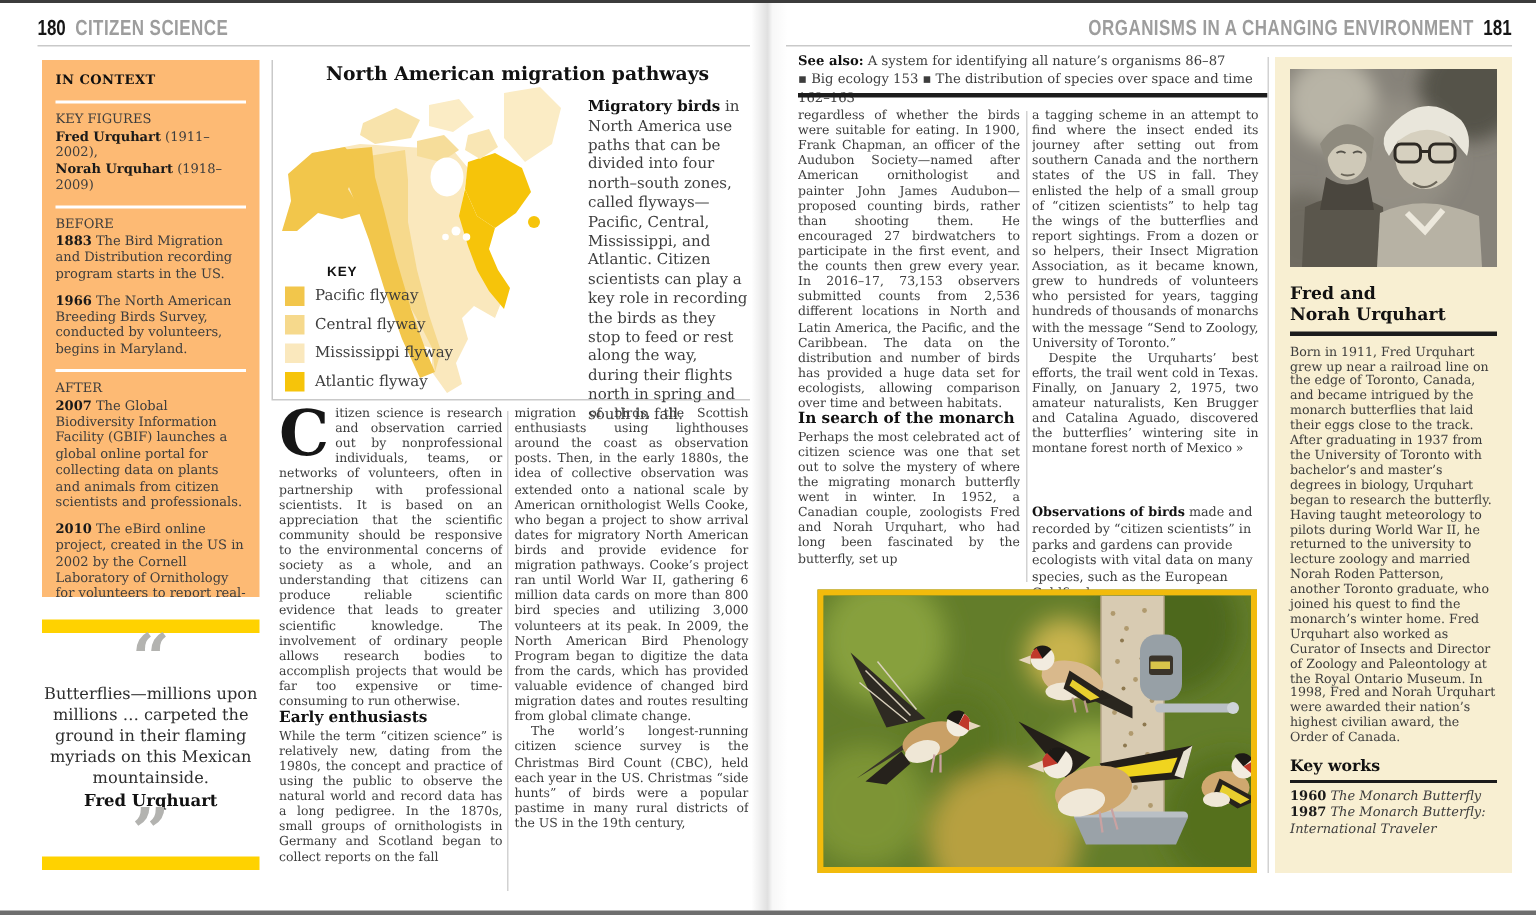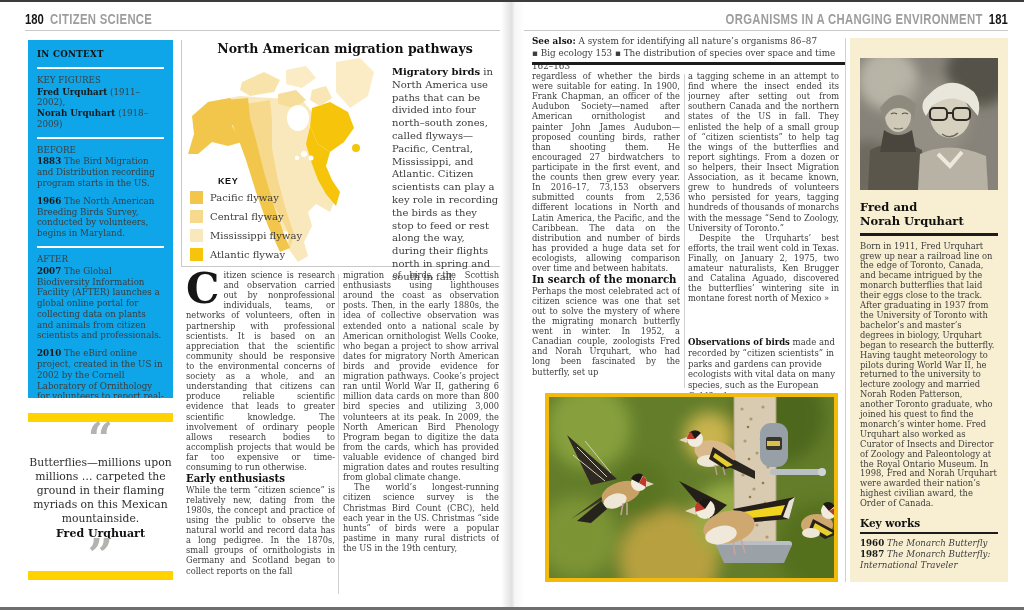--- a/index.html
+++ b/index.html
@@ -12,21 +12,21 @@
 
   
   .pg-header{position:absolute;top:11px;font-family:"Liberation Sans",sans-serif;font-weight:bold;font-size:14.5px;white-space:nowrap;}
   .hwrap{display:inline-block;transform:scaleX(.78);transform-origin:0 50%;}
   .hwrap-r{display:inline-block;transform:scaleX(.78);transform-origin:100% 50%;}
   .hnum{color:#161616;}
   .htitle{color:#9d9d9d;letter-spacing:.4px;}
   .hrule{position:absolute;top:30px;height:1px;background:#c9c9c9;}
 
   
-  .ctx{position:absolute;left:28px;top:40px;width:145px;height:358px;background:#0ea5e9;
+  .ctx{position:absolute;left:28px;top:40px;width:145px;height:358px;background:#fdba74;
        box-sizing:border-box;padding:9px 9px;overflow:hidden;}
   .ctx-title{font-size:13.5px;font-weight:bold;color:#101010;margin:0;letter-spacing:.3px;}
   .ctx-div{height:2px;background:#ffffff;margin:6px 0;}
   .ctx p{margin:0 0 7px;font-size:8.7px;line-height:1.24;}
   .ctx .lbl{margin:0 0 1px;font-size:8.7px;}
   .ctx b{color:#191919;}
 
   
   .qbar{position:absolute;left:28px;width:145px;height:9px;background:#ffd200;}
   .quote{position:absolute;left:22px;top:426px;width:157px;text-align:center;color:#2e2e2e;}
@@ -68,21 +68,21 @@
   .black-rule{position:absolute;left:532px;top:62px;width:313px;height:3px;background:#1c1c1c;}
 
   
   .gf-photo{position:absolute;left:545px;top:393px;width:293px;height:189px;border:4px solid #f2bb0c;
             box-sizing:border-box;background:#637d2a;overflow:hidden;}
   .photo-caption{position:absolute;left:688px;top:337px;width:151px;font-size:8.5px;line-height:1.27;}
   .photo-caption b{color:#111;}
 
   
   .bio{position:absolute;left:850px;top:38px;width:158px;height:544px;background:#f8efd2;
-       box-sizing:border-box;padding:20px 10px;overflow:hidden;}
+       box-sizing:border-box;padding:8px 10px;overflow:hidden;}
   .bio-heading{font-size:11.5px;font-weight:bold;color:#111;line-height:1.18;margin:7px 0 5px;}
   .bio-rule{height:2.5px;background:#1c1c1c;margin:0 0 6px;}
   .bio-text{font-size:8.4px;line-height:1.18;margin:0;}
   .kw-heading{font-size:10.5px;font-weight:bold;color:#111;margin:8px 0 3px;}
   .kw-rule{height:2px;background:#1c1c1c;margin:0 0 4px;}
   .kw{font-size:8.7px;line-height:1.28;margin:0;}
   .kw i{font-style:italic;}
   .kw b{color:#191919;}
 </style>
 </head>
@@ -104,21 +104,21 @@
     <div class="ctx-div"></div>
     <p class="lbl">KEY FIGURES</p>
     <p><b>Fred Urquhart</b><span> (1911–2002),</span><br>
       <b>Norah Urquhart</b><span> (1918–2009)</span></p>
     <div class="ctx-div"></div>
     <p class="lbl">BEFORE</p>
     <p><b>1883</b><span> The Bird Migration and Distribution recording program starts in the US.</span></p>
     <p><b>1966</b><span> The North American Breeding Birds Survey, conducted by volunteers, begins in Maryland.</span></p>
     <div class="ctx-div"></div>
     <p class="lbl">AFTER</p>
-    <p><b>2007</b><span> The Global Biodiversity Information Facility (AFTER) launches a global online portal for collecting data on plants and animals from citizen scientists and professionals.</span></p>
+    <p><b>2007</b><span> The Global Biodiversity Information Facility (GBIF) launches a global online portal for collecting data on plants and animals from citizen scientists and professionals.</span></p>
     <p><b>2010</b><span> The eBird online project, created in the US in 2002 by the Cornell Laboratory of Ornithology for volunteers to report real-time bird sightings, becomes a global survey.</span></p>
   </div>
 
   <div class="qbar" style="top:413px;"></div>
   <div class="quote">
     <div class="qmark">“</div>
     <p class="qtext">Butterflies—millions upon millions … carpeted the ground in their flaming myriads on this Mexican mountainside.</p>
     <p class="qattr">Fred Urqhuart</p>
     <div class="qmark">”</div>
   </div>

